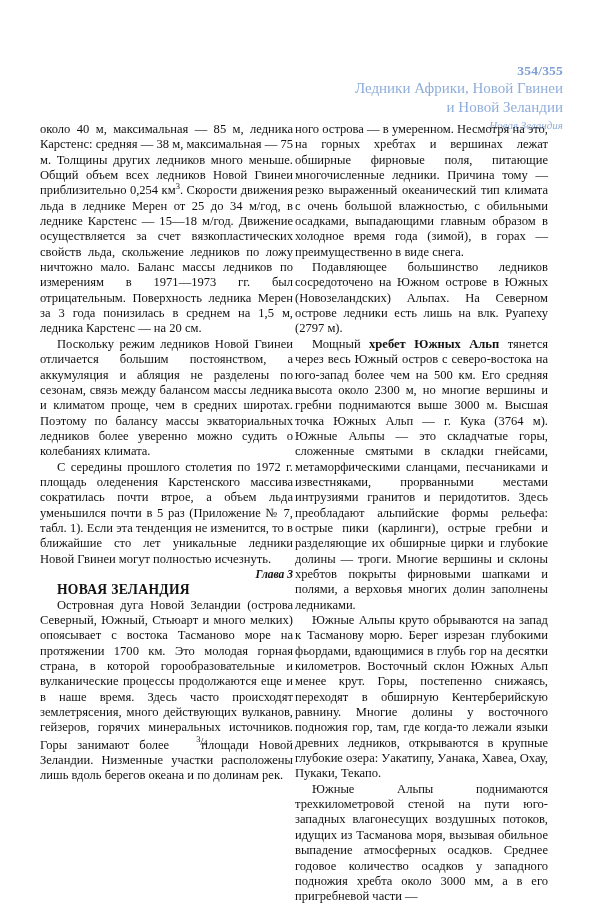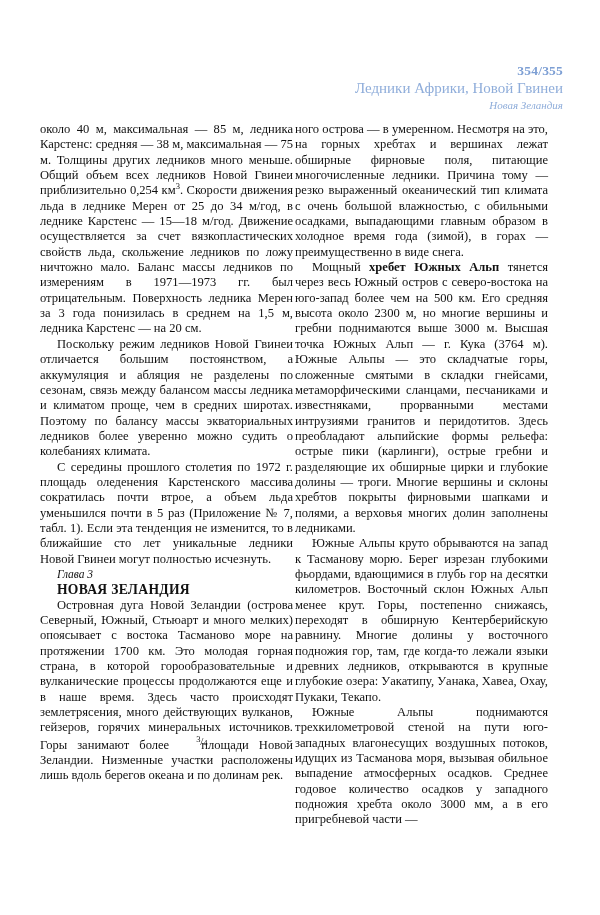--- a/index.html
+++ b/index.html
@@ -76,23 +76,23 @@
     text-indent: 0;
   }
   .col p.cite {
     text-indent: 11px;
   }
 
   .chapter-label {
     margin: 16px 0 0 0;
     font-size: 11.5px;
     font-style: italic;
-    font-weight: normal;
+    font-weight: bold;
     text-indent: 0;
-    text-align: left;
+    text-align: right;
   }
   .chapter-title {
     margin: 5px 0 14px 0;
     font-size: 13.6px;
     font-weight: bold;
     letter-spacing: 0.3px;
     text-indent: 0;
     text-align: left;
   }
 
@@ -123,40 +123,42 @@
   sup.exp { font-size: 0.68em; vertical-align: super; line-height: 0; }
 </style>
 </head>
 <body>
 
 <div class="page">
 
   <div class="runhead">
     <div class="folio">354/355</div>
     <div class="rh-line">Ледники Африки, Новой Гвинеи</div>
+    <div class="rh-line">и Новой Зеландии</div>
     <div class="rh-chapter">Новая Зеландия</div>
   </div>
 
   <div class="columns">
 
     <div class="col">
       <p class="noindent"><span>около 40 м, максимальная — 85 м, ледника Карстенс: средняя — 38 м, максимальная — 75 м. Толщины других ледников много меньше. Общий объем всех ледников Новой Гвинеи приблизительно 0,254 км</span><sup class="exp">3</sup><span>. Скорости движения льда в леднике Мерен от 25 до 34 м/год, в леднике Карстенс — 15—18 м/год. Движение осуществляется за счет вязкопластических свойств льда, скольжение ледников по ложу ничтожно мало. Баланс массы ледников по измерениям в 1971—1973 гг. был отрицательным. Поверхность ледника Мерен за 3 года понизилась в среднем на 1,5 м, ледника Карстенс — на 20 см.</span></p>
 
       <p>Поскольку режим ледников Новой Гвинеи отличается большим постоянством, а аккумуляция и абляция не разделены по сезонам, связь между балансом массы ледника и климатом проще, чем в средних широтах. Поэтому по балансу массы экваториальных ледников более уверенно можно судить о колебаниях климата.</p>
       <p>С середины прошлого столетия по 1972 г. площадь оледенения Карстенского массива сократилась почти втрое, а объем льда уменьшился почти в 5 раз (Приложение № 7, табл. 1). Если эта тенденция не изменится, то в ближайшие сто лет уникальные ледники Новой Гвинеи могут полностью исчезнуть.</p>
 
       <p class="chapter-label">Глава 3</p>
       <p class="chapter-title">НОВАЯ ЗЕЛАНДИЯ</p>
 
       <p><span>Островная дуга Новой Зеландии (острова Северный, Южный, Стьюарт и много мелких) опоясывает с востока Тасманово море на протяжении 1700 км. Это молодая горная страна, в которой горообразовательные и вулканические процессы продолжаются еще и в наше время. Здесь часто происходят землетрясения, много действующих вулканов, гейзеров, горячих минеральных источников. Горы занимают более </span><span class="frac"><span class="num">3</span><span class="sl">/</span><span class="den">4</span></span><span> площади Новой Зеландии. Низменные участки расположены лишь вдоль берегов океана и по долинам рек.</span></p>
 
     </div>
 
     <div class="col">
       <p class="noindent">ного острова — в умеренном. Несмотря на это, на горных хребтах и вершинах лежат обширные фирновые поля, питающие многочисленные ледники. Причина тому — резко выраженный океанический тип климата с очень большой влажностью, с обильными осадками, выпадающими главным образом в холодное время года (зимой), в горах — преимущественно в виде снега.</p>
+      <p>Подавляющее большинство ледников сосредоточено на Южном острове в Южных (Новозеландских) Альпах. На Северном острове ледники есть лишь на влк. Руапеху (2797 м).</p>
 
       <p><span>Мощный </span><b class="bx">хребет Южных Альп</b><span> тянется через весь Южный остров с северо-востока на юго-запад более чем на 500 км. Его средняя высота около 2300 м, но многие вершины и гребни поднимаются выше 3000 м. Высшая точка Южных Альп — г. Кука (3764 м). Южные Альпы — это складчатые горы, сложенные смятыми в складки гнейсами, метаморфическими сланцами, песчаниками и известняками, прорванными местами интрузиями гранитов и перидотитов. Здесь преобладают альпийские формы рельефа: острые пики (карлинги), острые гребни и разделяющие их обширные цирки и глубокие долины — троги. Многие вершины и склоны хребтов покрыты фирновыми шапками и полями, а верховья многих долин заполнены ледниками.</span></p>
 
       <p>Южные Альпы круто обрываются на запад к Тасманову морю. Берег изрезан глубокими фьордами, вдающимися в глубь гор на десятки километров. Восточный склон Южных Альп менее крут. Горы, постепенно снижаясь, переходят в обширную Кентерберийскую равнину. Многие долины у восточного подножия гор, там, где когда-то лежали языки древних ледников, открываются в крупные глубокие озера: Уакатипу, Уанака, Хавеа, Охау, Пукаки, Текапо.</p>
       <p>Южные Альпы поднимаются трехкилометровой стеной на пути юго-западных влагонесущих воздушных потоков, идущих из Тасманова моря, вызывая обильное выпадение атмосферных осадков. Среднее годовое количество осадков у западного подножия хребта около 3000 мм, а в его пригребневой части —</p>
     </div>
 
   </div>
 </div>
 

